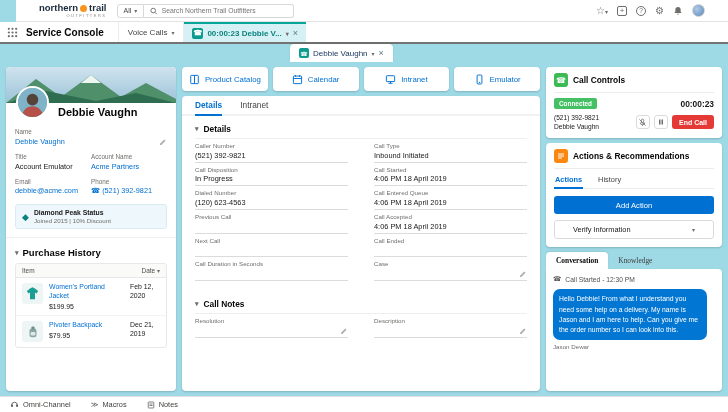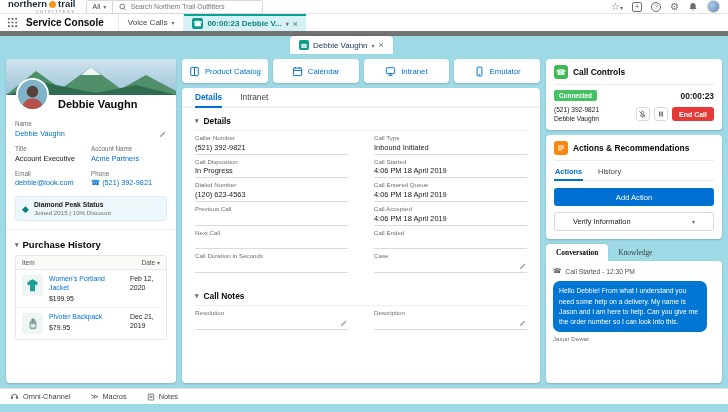--- a/index.html
+++ b/index.html
@@ -1,36 +1,36 @@
 <!DOCTYPE html>
 <html><head>
 <meta charset="utf-8">
 <style>
   * { margin:0; padding:0; box-sizing:border-box; }
   html,body { width:728px; height:412px; overflow:hidden; }
   body { font-family:"Liberation Sans", sans-serif; background:#9ed9e6; color:#181818; font-size:8px; }
 
   
-  .ghead { height:14px; background:#fff; border-bottom:1px solid #e3e3e3; display:flex; align-items:center; padding:0 8px; }
+  .ghead { height:22px; background:#fff; border-bottom:1px solid #e3e3e3; display:flex; align-items:center; padding:0 23px;margin-left:16px; }
   .logo { display:flex; flex-direction:column; line-height:1; margin-right:10px; }
   .logo-row { display:flex; align-items:center; gap:2px; font-weight:bold; font-size:9.5px; color:#1a2b3c; }
   .logo-dot { width:7px; height:7px; border-radius:50%; background:#f7941e; display:inline-block; }
   .logo-tag { font-size:4px; letter-spacing:1.5px; color:#8a8a8a; text-align:right; margin-top:1px; }
   .scope { display:flex; align-items:center; gap:3px; border:1px solid #d8d8d8; border-radius:3px 0 0 3px; height:14px; padding:0 6px; font-size:7px; color:#444; background:#fff; }
   .searchbox { display:flex; align-items:center; gap:4px; border:1px solid #d8d8d8; border-left:none; border-radius:0 3px 3px 0; height:14px; width:150px; padding:0 6px; background:#fff; }
   .searchbox input { border:none; outline:none; width:100%; font-size:6.8px; color:#444; font-family:inherit; background:transparent; }
   .ghead-right { margin-left:auto; display:flex; align-items:center; gap:9px; color:#706e6b; }
   .gicon { font-size:10px; line-height:1; cursor:default; }
   .boxplus { width:10px; height:10px; border:1px solid #706e6b; border-radius:2px; font-size:8px; display:flex; align-items:center; justify-content:center; }
   .qmark { width:10px; height:10px; border:1px solid #706e6b; border-radius:50%; font-size:6.5px; display:flex; align-items:center; justify-content:center; }
   .gavatar { width:13px; height:13px; border-radius:50%; background:radial-gradient(circle at 35% 35%, #aecbe8, #5c87b8); border:1px solid #d0d0d0; }
   .tinycaret { font-size:6px; color:#706e6b; }
 
   
-  .navbar { height:22px; background:#fff; display:flex; align-items:stretch; border-bottom:5px solid #737373; }
+  .navbar { height:22px; background:#fff; display:flex; align-items:stretch; border-bottom:2px solid #737373; }
   .waffle { width:24px; display:flex; align-items:center; justify-content:center; }
   .appname { display:flex; align-items:center; font-size:10px; font-weight:bold; padding:0 14px 0 2px; color:#080707; }
   .navtab { display:flex; align-items:center; gap:4px; padding:0 9px; font-size:8px; color:#444; border-left:1px solid #ececec; border-right:1px solid #ececec; }
   .calltab { display:flex; align-items:center; gap:4px; padding:0 8px; font-size:8px; font-weight:bold; color:#0b827c; background:#d6f1f5; border-top:2px solid #06a59a; }
   .tabphone { width:11px; height:11px; background:#0b9c8f; border-radius:2px; color:#fff; font-size:7px; display:flex; align-items:center; justify-content:center; }
   .tabx { color:#5b7b80; font-size:9px; font-weight:normal; }
 
   
   .subtabrow { height:18px; display:flex; padding-left:290px; }
   .subtab { background:#fff; border-radius:4px 4px 0 0; display:flex; align-items:center; gap:4px; padding:0 9px; font-size:8px; color:#16325c; box-shadow:0 -1px 2px rgba(0,0,0,0.08); }
@@ -222,31 +222,31 @@
           <div class="frow">
             <span class="val link">Debbie Vaughn</span>
             <svg class="pencil" width="8" height="8" viewBox="0 0 16 16" fill="#b0adab">
                 <path d="M2 11.5 L10.5 3 L13 5.5 L4.5 14 H2 Z"></path>
               </svg>
           </div>
         </div>
         <div class="pair">
           <div>
             <div class="lab">Title</div>
-            <div class="val">Account Executive</div>
+            <div class="val">Account Emulator</div>
           </div>
           <div>
             <div class="lab">Account Name</div>
             <div class="val link">Acme Partners</div>
           </div>
         </div>
         <div class="pair">
           <div>
             <div class="lab">Email</div>
-            <div class="val link">debbie@look.com</div>
+            <div class="val link">debbie@acme.com</div>
           </div>
           <div>
             <div class="lab">Phone</div>
             <div class="val link"><span>☎</span> <span>(521) 392-9821</span></div>
           </div>
         </div>
       </div>
       <div class="statuscard">
         <span class="diamond">◆</span>
         <div>

